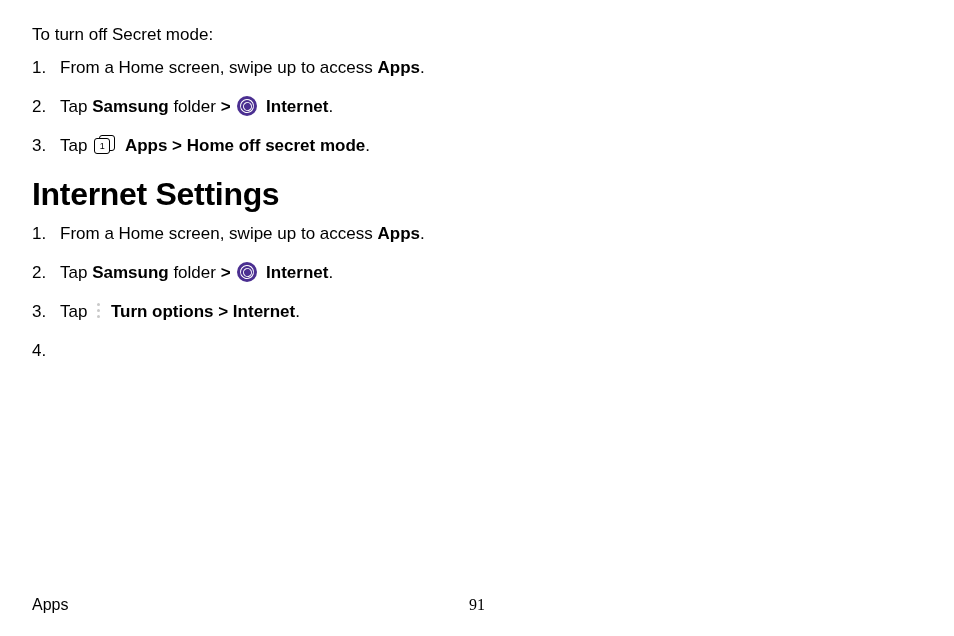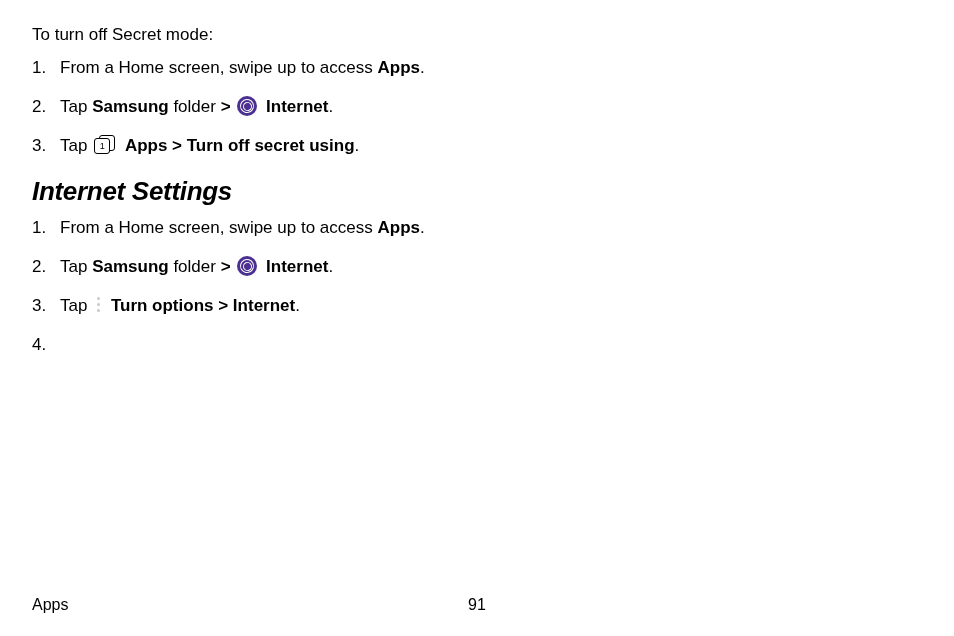--- a/index.html
+++ b/index.html
@@ -37,25 +37,24 @@
     position: relative;
   }
   ol li .num {
     position: absolute;
     left: 0;
     top: 0;
     width: 22px;
   }
   .bold { font-weight: 700; }
   h2.section-heading {
-    font-size: 26px;
+    font-size: 32px;
     font-weight: 700;
     margin: 18px 0 10px 0;
     letter-spacing: -0.3px;
-    font-style: italic;
   }
   .desc {
     font-size: 17px;
     margin: 0 0 18px 0;
     line-height: 1.45;
   }
 
   
   .icon {
     display: inline-block;
@@ -149,20 +148,21 @@
     left: 32px;
     right: 32px;
     bottom: 22px;
     font-size: 16px;
     color: #000;
   }
   .footer .page-num {
     position: absolute;
     left: 50%;
     transform: translateX(-50%);
+    font-family: Liberation Serif, serif;
   }
 </style>
 </head>
 <body>
 
 <div class="page">
 
   <p class="intro">To turn off Secret mode:</p>
 
   <ol>
@@ -176,21 +176,21 @@
       <span class="icon internet-icon"><span class="ring-outer"></span><span class="ring-inner"></span></span>
       <span class="bold">Internet</span><span>.</span>
     </li>
     <li>
       <span class="num">3.</span>
       <span>Tap </span>
       <span class="icon tabs-icon">
         <span class="back-card"></span>
         <span class="front-card">1</span>
       </span>
-      <span class="bold">Apps</span><span class="bold"> &gt; </span><span class="bold">Turn off secret using</span><span>.</span>
+      <span class="bold">Apps</span><span class="bold"> &gt; </span><span class="bold">Home off secret mode</span><span>.</span>
     </li>
   </ol>
 
   <h2 class="section-heading">Internet Settings</h2>
 
   <ol>
     <li>
       <span class="num">1.</span>
       <span>From a Home screen, swipe up to access </span><span class="bold">Apps</span><span>.</span>
     </li>

